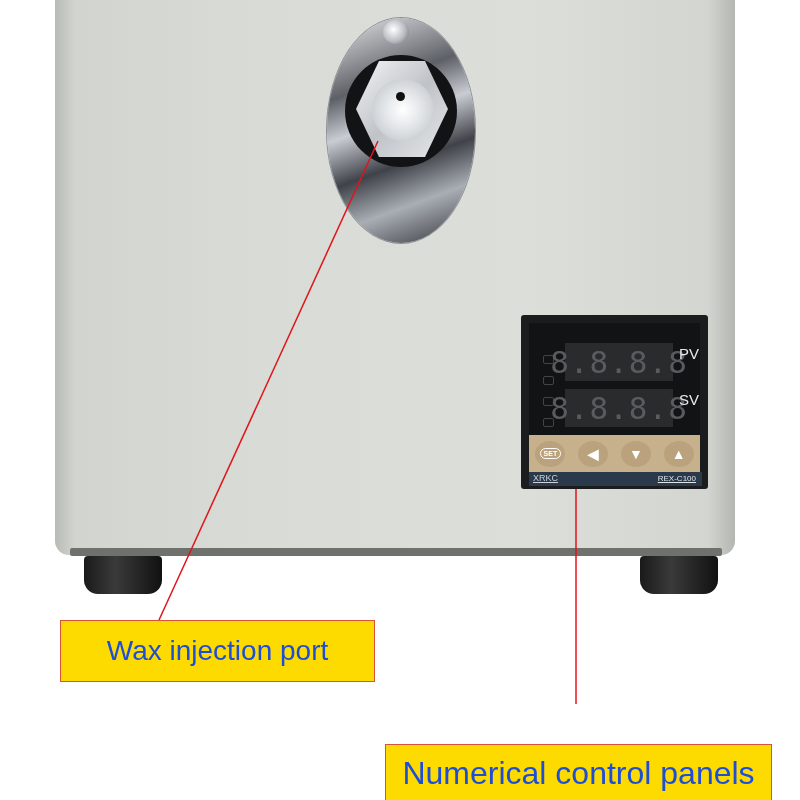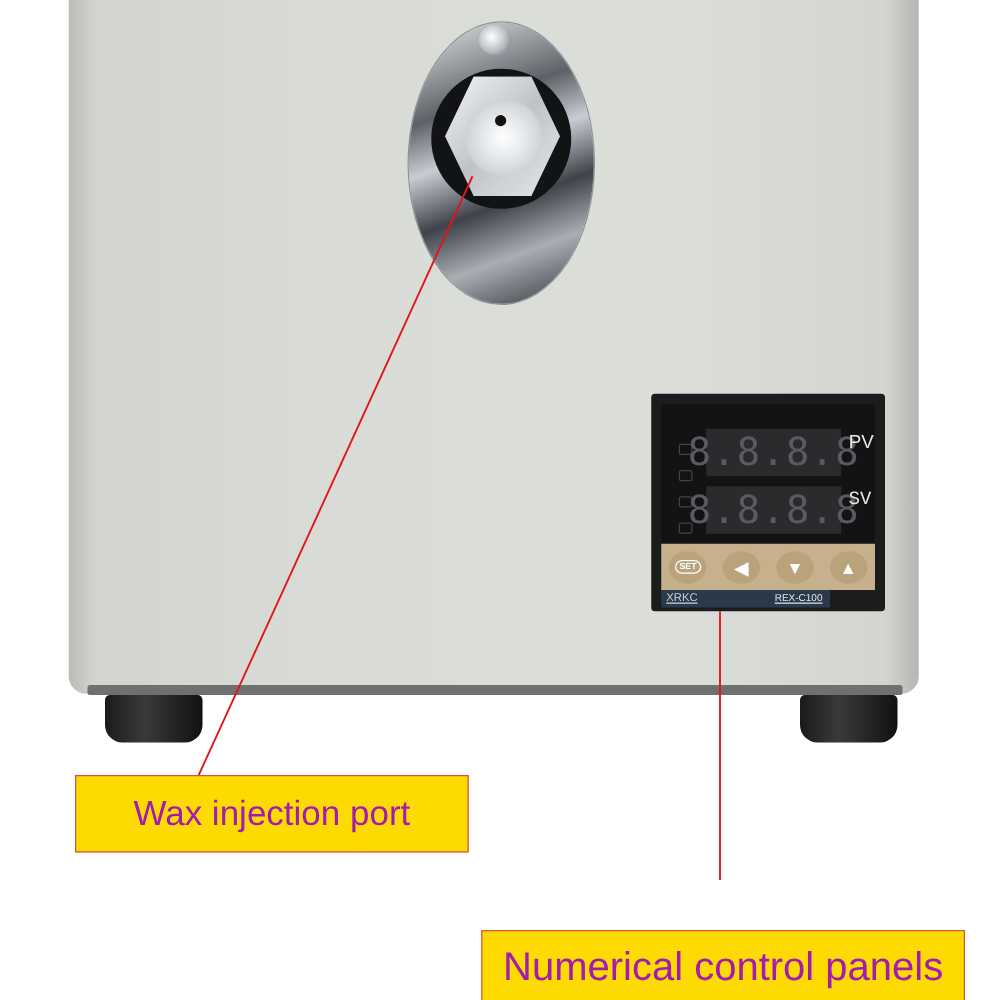--- a/index.html
+++ b/index.html
@@ -28,29 +28,29 @@
   .ctrl{position:absolute;left:521px;top:315px;width:187px;height:174px;background:#1b1c1e;border-radius:3px;}
   .ctrl-face{position:absolute;left:8px;top:8px;width:171px;height:114px;background:#121314;}
   .leds{position:absolute;left:14px;top:32px;width:10px;}
   .led{width:9px;height:7px;border:1px solid #444;border-radius:2px;margin-bottom:12px;}
   .disp{position:absolute;left:36px;width:108px;height:38px;background:#2a2b2d;display:flex;align-items:center;justify-content:center;
     font-family:"DejaVu Sans Mono",monospace;font-size:31px;color:#5a5b5e;letter-spacing:1px;}
   .disp.pv{top:20px;}
   .disp.sv{top:66px;}
   .lbl{position:absolute;color:#e8e8e8;font-size:15px;}
   .lbl.pv{left:150px;top:22px;}
-  .lbl.sv{left:150px;top:68px;font-family:Liberation Mono, monospace;}
+  .lbl.sv{left:150px;top:68px;}
   .btnbar{position:absolute;left:8px;top:120px;width:171px;height:37px;background:#c7b18c;display:flex;justify-content:space-around;align-items:center;}
   .btn{width:30px;height:26px;border-radius:50%;background:#b9a27c;display:flex;align-items:center;justify-content:center;color:#fff;font-size:14px;font-weight:bold;}
   .btn .set{font-size:7px;border:1.5px solid #fff;border-radius:8px;padding:1px 3px;}
-  .brandbar{position:absolute;left:8px;top:157px;width:135px;height:14px;background:#2b3a4a;}
+  .brandbar{position:absolute;left:8px;top:157px;width:173px;height:14px;background:#2b3a4a;}
   .brand{position:absolute;left:4px;top:1px;font-size:9px;color:#c9d2dc;text-decoration:underline;}
   .model{position:absolute;right:6px;top:2px;font-size:8px;color:#dfe4ea;text-decoration:underline;}
   
-  .callout{position:absolute;background:#fedb00;border:1.5px solid #d9533b;display:flex;align-items:center;justify-content:center;color:#a21caf;}
+  .callout{position:absolute;background:#fedb00;border:1.5px solid #d9533b;display:flex;align-items:center;justify-content:center;color:#1d4ed8;}
   .callout.wax{left:60px;top:620px;width:313px;height:60px;font-size:28px;}
   .callout.ncp{left:385px;top:744px;width:385px;height:56px;font-size:32px;}
   svg.lines{position:absolute;left:0;top:0;}
 </style>
 </head>
 <body>
 
 <div class="cabinet"></div>
 <div class="cabinet-base"></div>
 <div class="foot left"></div>

